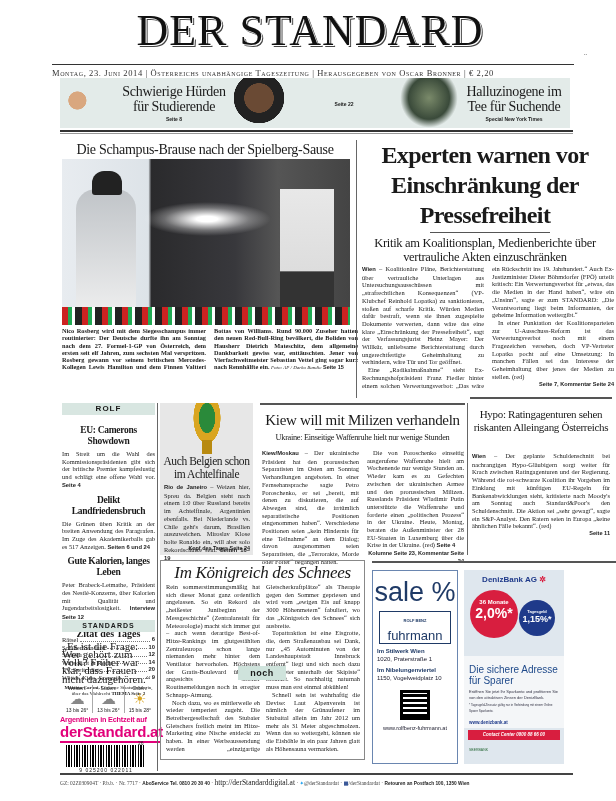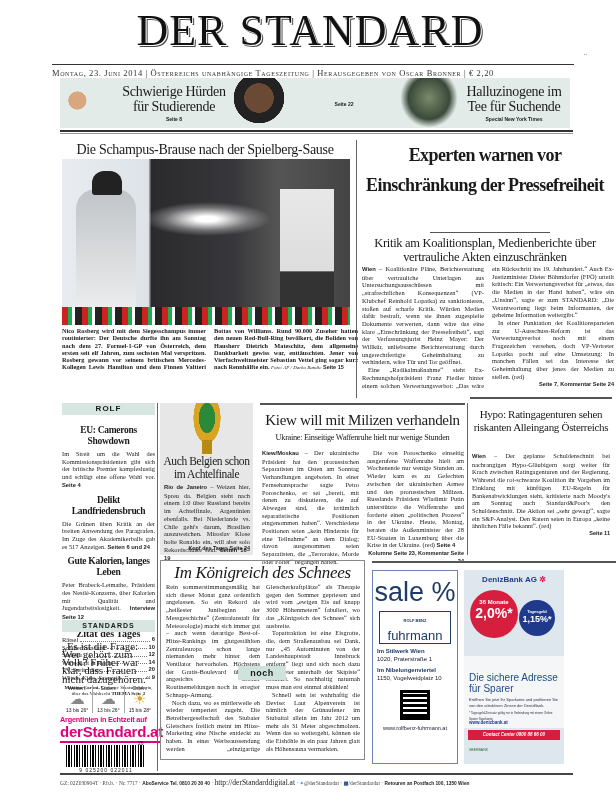--- a/index.html
+++ b/index.html
@@ -23,21 +23,21 @@
 .photo{left:62px;top:159px;width:288px;height:166px;background:linear-gradient(90deg,#e8ecf0 0,#dde3e8 30%,#2a2a2c 31%,#38383c 60%,#555 75%,#444 100%);overflow:hidden}
 .photo .driver{position:absolute;left:14px;top:30px;width:60px;height:136px;background:linear-gradient(#c0c4c8,#f2f2f2);border-radius:20px 20px 0 0}
 .photo .helmet{position:absolute;left:30px;top:12px;width:30px;height:24px;background:#222;border-radius:12px 12px 3px 3px}
 .photo .spray{position:absolute;left:70px;top:40px;width:150px;height:40px;background:radial-gradient(ellipse,#fff 10%,rgba(255,255,255,.3) 40%,transparent 60%)}
 .photo .cam{position:absolute;left:218px;top:30px;width:54px;height:136px;background:linear-gradient(#e8e8e8 0,#ddd 60%,#333 61%)}
 .photo .flowers{position:absolute;left:0;bottom:0;width:100%;height:18px;background:repeating-linear-gradient(90deg,#c22 0 6px,#2a5 6px 10px,#fff 10px 13px,#222 13px 20px)}
 .caption{left:62px;top:327px;width:296px;font-size:6.3px;line-height:7.3px;column-count:2;column-gap:8px;font-weight:bold;font-family:"Liberation Serif",serif;text-align:justify}
 .caption .credit{font-style:italic;font-weight:normal;font-size:5px}
 .caption .seite{font-family:"Liberation Sans",sans-serif;font-weight:bold;font-size:5.5px}
 .vsep{width:1px;background:#666}
-.lead-hl{left:360px;top:140px;width:250px;text-align:center;font-weight:bold;font-size:18px;line-height:30px;letter-spacing:-.6px;font-family:"Liberation Serif",serif}
+.lead-hl{left:360px;top:140px;width:250px;text-align:center;font-weight:bold;font-size:24px;line-height:30px;letter-spacing:-.6px;font-family:"Liberation Serif",serif}
 .lead-rule{left:430px;top:232px;width:120px;border-top:1px solid #555}
 .lead-sub{left:360px;top:236px;width:250px;text-align:center;font-size:12.5px;line-height:14px;letter-spacing:-.3px}
 .body-text{font-size:6.4px;line-height:7.7px;text-align:justify;font-family:"Liberation Serif",serif;color:#222}
 .body-text .dl{font-family:"Liberation Sans",sans-serif;font-weight:bold;font-size:5.8px}
 .ref{font-family:"Liberation Sans",sans-serif;font-weight:bold;font-size:5.6px;text-align:right;display:block}
 .lead-cols{left:362px;top:265px;width:252px;column-count:2;column-gap:8px;height:130px}
 .hrule{border-top:2px solid #555}
 .heute-box{left:62px;top:403px;width:93px;height:12px;background:#d8e6e1;text-align:center;font-family:"Liberation Sans",sans-serif;font-weight:bold;font-size:8px;letter-spacing:1px;line-height:12px}
 .left-col{left:62px;top:420px;width:93px}
 .left-col h3{font-size:9.5px;line-height:11px;font-weight:bold;text-align:center;margin:5px 0 3px;letter-spacing:-.3px}
@@ -89,21 +89,21 @@
 .ad-sale .url{font-size:5.5px;text-align:center}
 .ad-deniz{left:464px;top:570px;width:100px;height:194px;background:#dfe7ee;font-family:"Liberation Sans",sans-serif}
 .ad-deniz .brand{text-align:center;color:#1f3a8a;font-weight:bold;font-size:8px;margin-top:5px}
 .ad-deniz .brand span{color:#d81e3f}
 .ad-deniz .c1{position:absolute;left:6px;top:20px;width:48px;height:48px;border-radius:50%;background:#d81e3f;color:#fff;text-align:center;font-weight:bold}
 .ad-deniz .c1 .a{font-size:6px;margin-top:9px}
 .ad-deniz .c1 .b{font-size:14px}
 .ad-deniz .c2{position:absolute;left:55px;top:30px;width:36px;height:36px;border-radius:50%;background:#1f3a8a;color:#fff;text-align:center;font-weight:bold}
 .ad-deniz .c2 .a{font-size:4px;margin-top:9px}
 .ad-deniz .c2 .b{font-size:9px}
-.ad-deniz .panel{position:absolute;left:0;top:86px;width:100px;height:72px;background:#f4f6f8;padding:16px 5px}
+.ad-deniz .panel{position:absolute;left:0;top:86px;width:100px;height:72px;background:#f4f6f8;padding:8px 5px}
 .ad-deniz .panel .h{color:#1f4a8a;font-size:10px;line-height:11px}
 .ad-deniz .panel .p{font-size:4px;line-height:5.5px;color:#334;margin-top:3px}
 .ad-deniz .web{position:absolute;left:5px;top:150px;font-size:4.5px;color:#1f3a8a;font-weight:bold}
 .ad-deniz .cc{position:absolute;left:4px;top:160px;width:92px;height:10px;background:#d81e3f;color:#fff;font-size:4.5px;font-style:italic;font-weight:bold;line-height:10px;text-align:center}
 .ad-deniz .foot{position:absolute;left:5px;top:178px;font-size:3.5px;color:#2a6a3a}
 .foot-rule{left:60px;top:773px;width:513px;border-top:2px solid #444}
 .footer{left:60px;top:778px;width:556px;font-size:5.4px;color:#444;white-space:nowrap}
 .footer .sans{font-family:"Liberation Sans",sans-serif;font-weight:bold;font-size:4.8px;color:#222}
 .footer .url{font-size:7.5px;color:#222}
 .footer .tw{color:#1da1f2;font-family:"DejaVu Sans",sans-serif}

